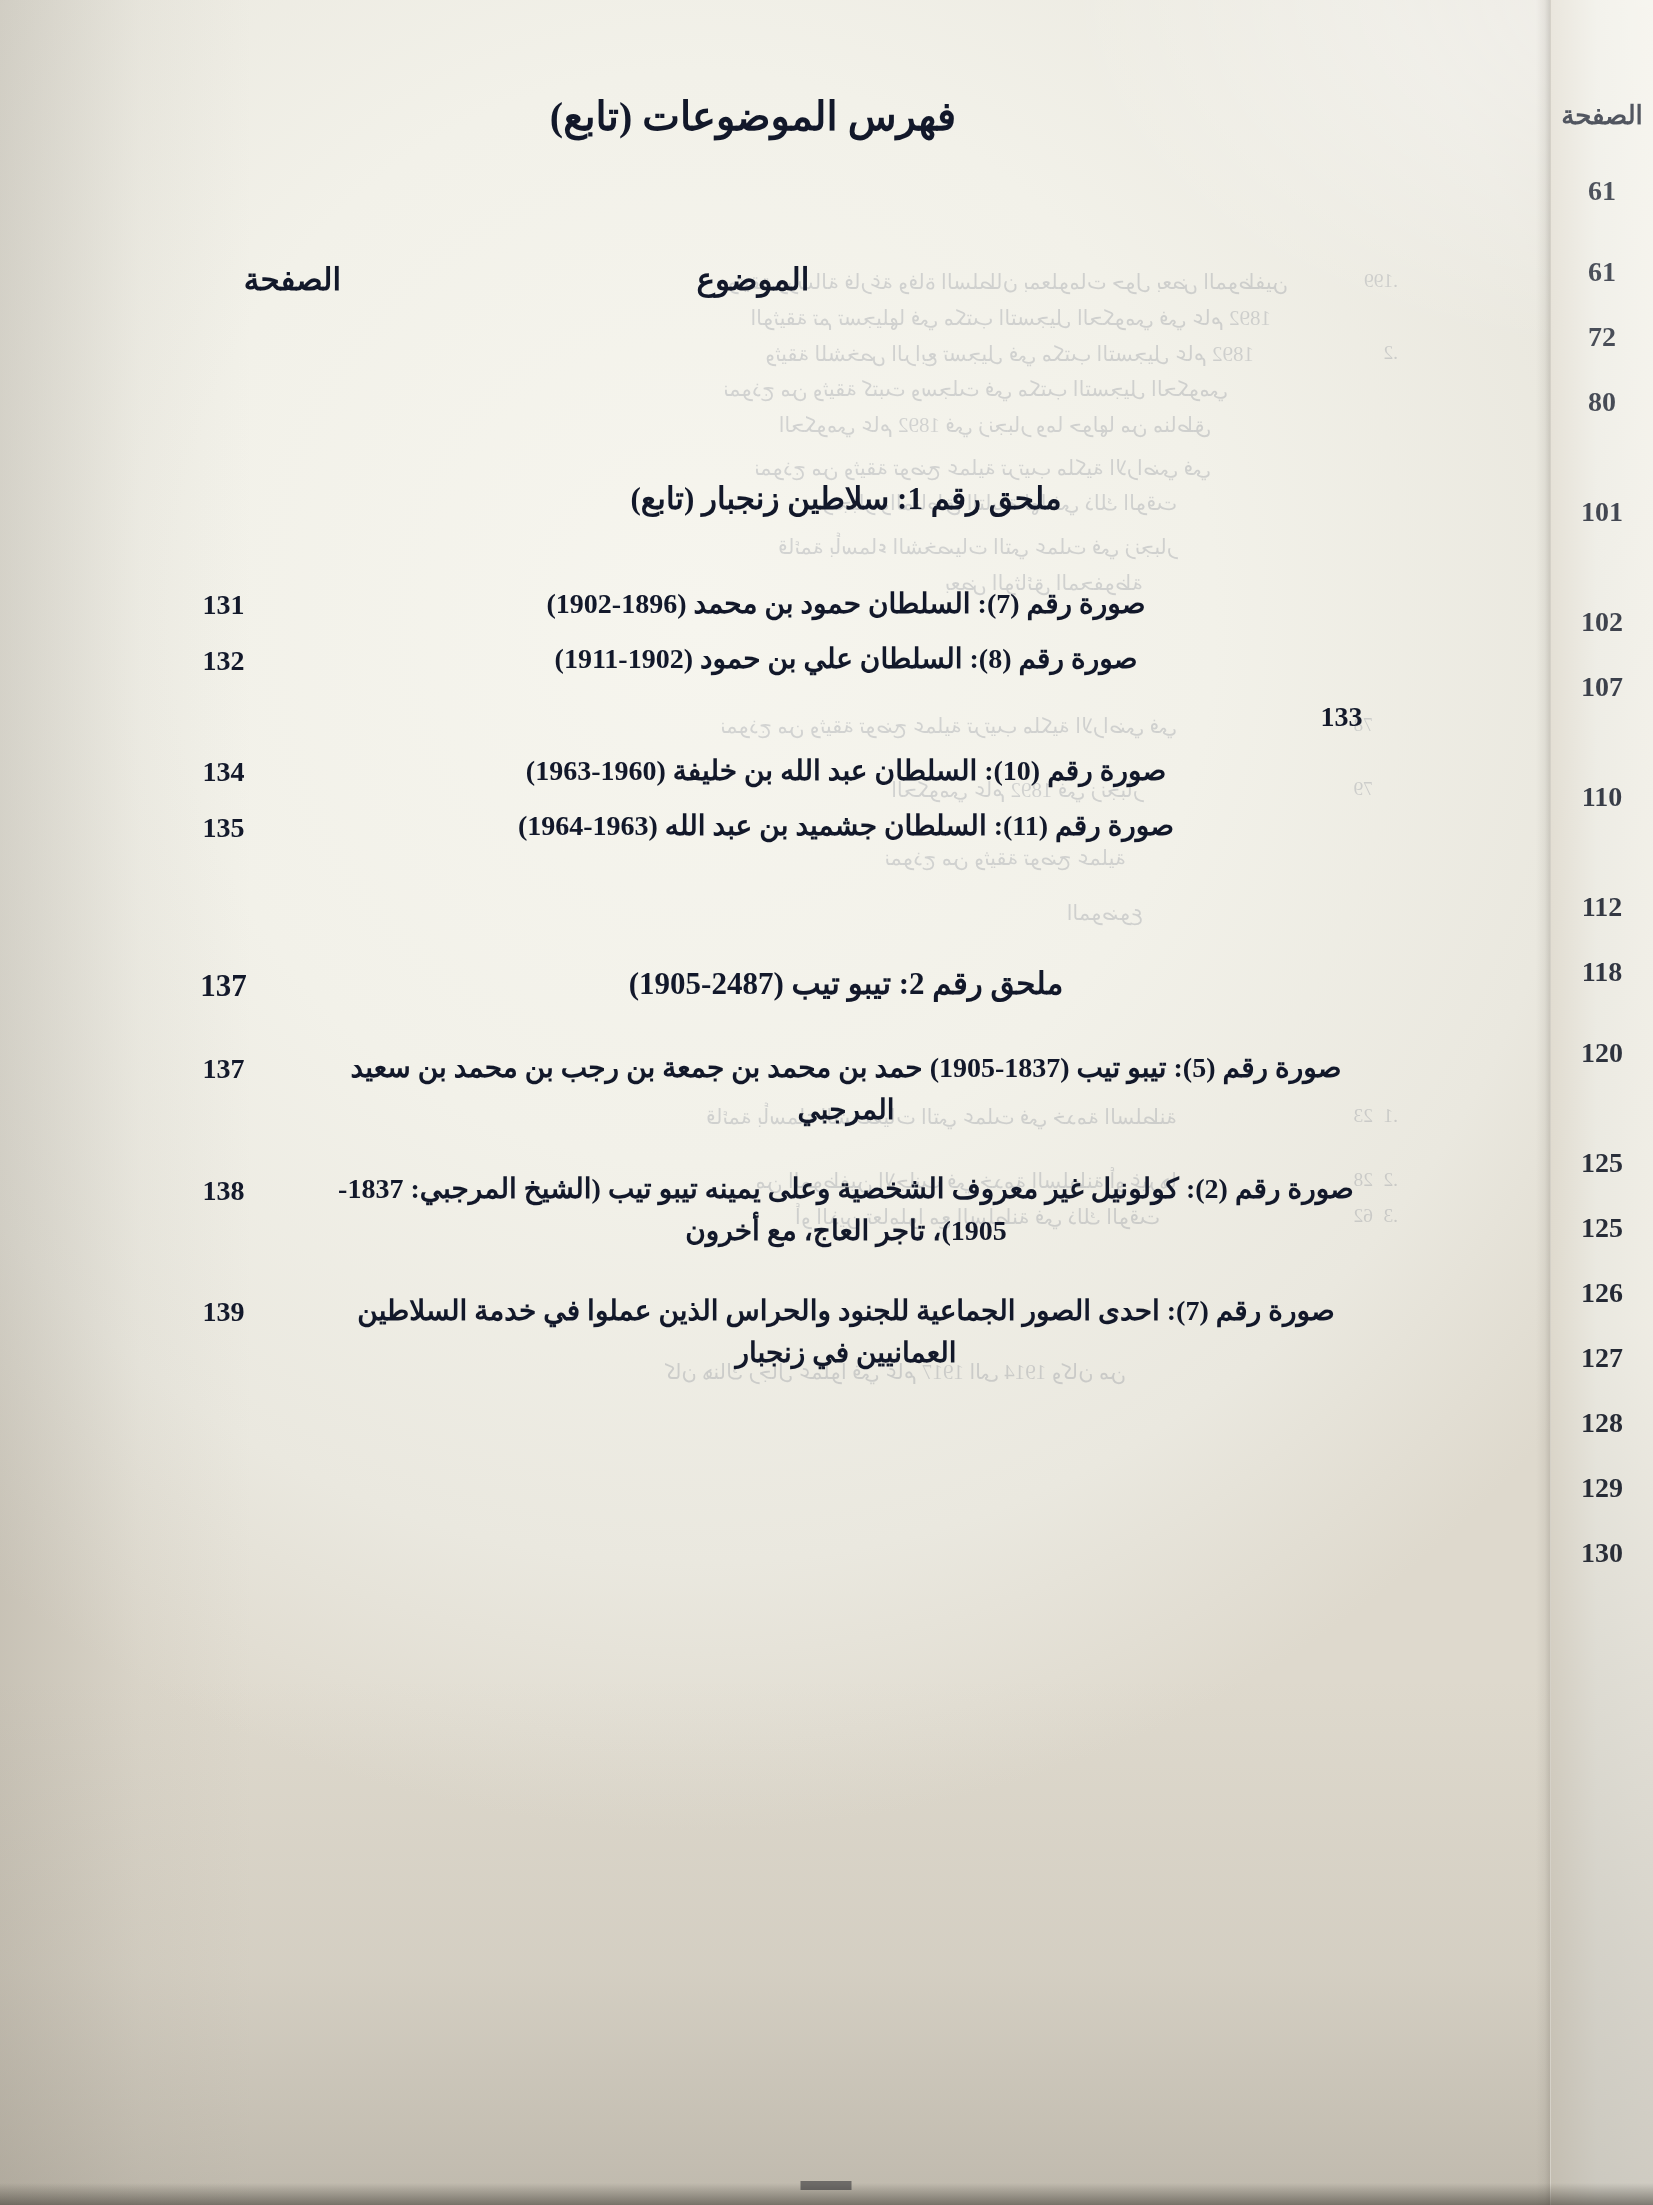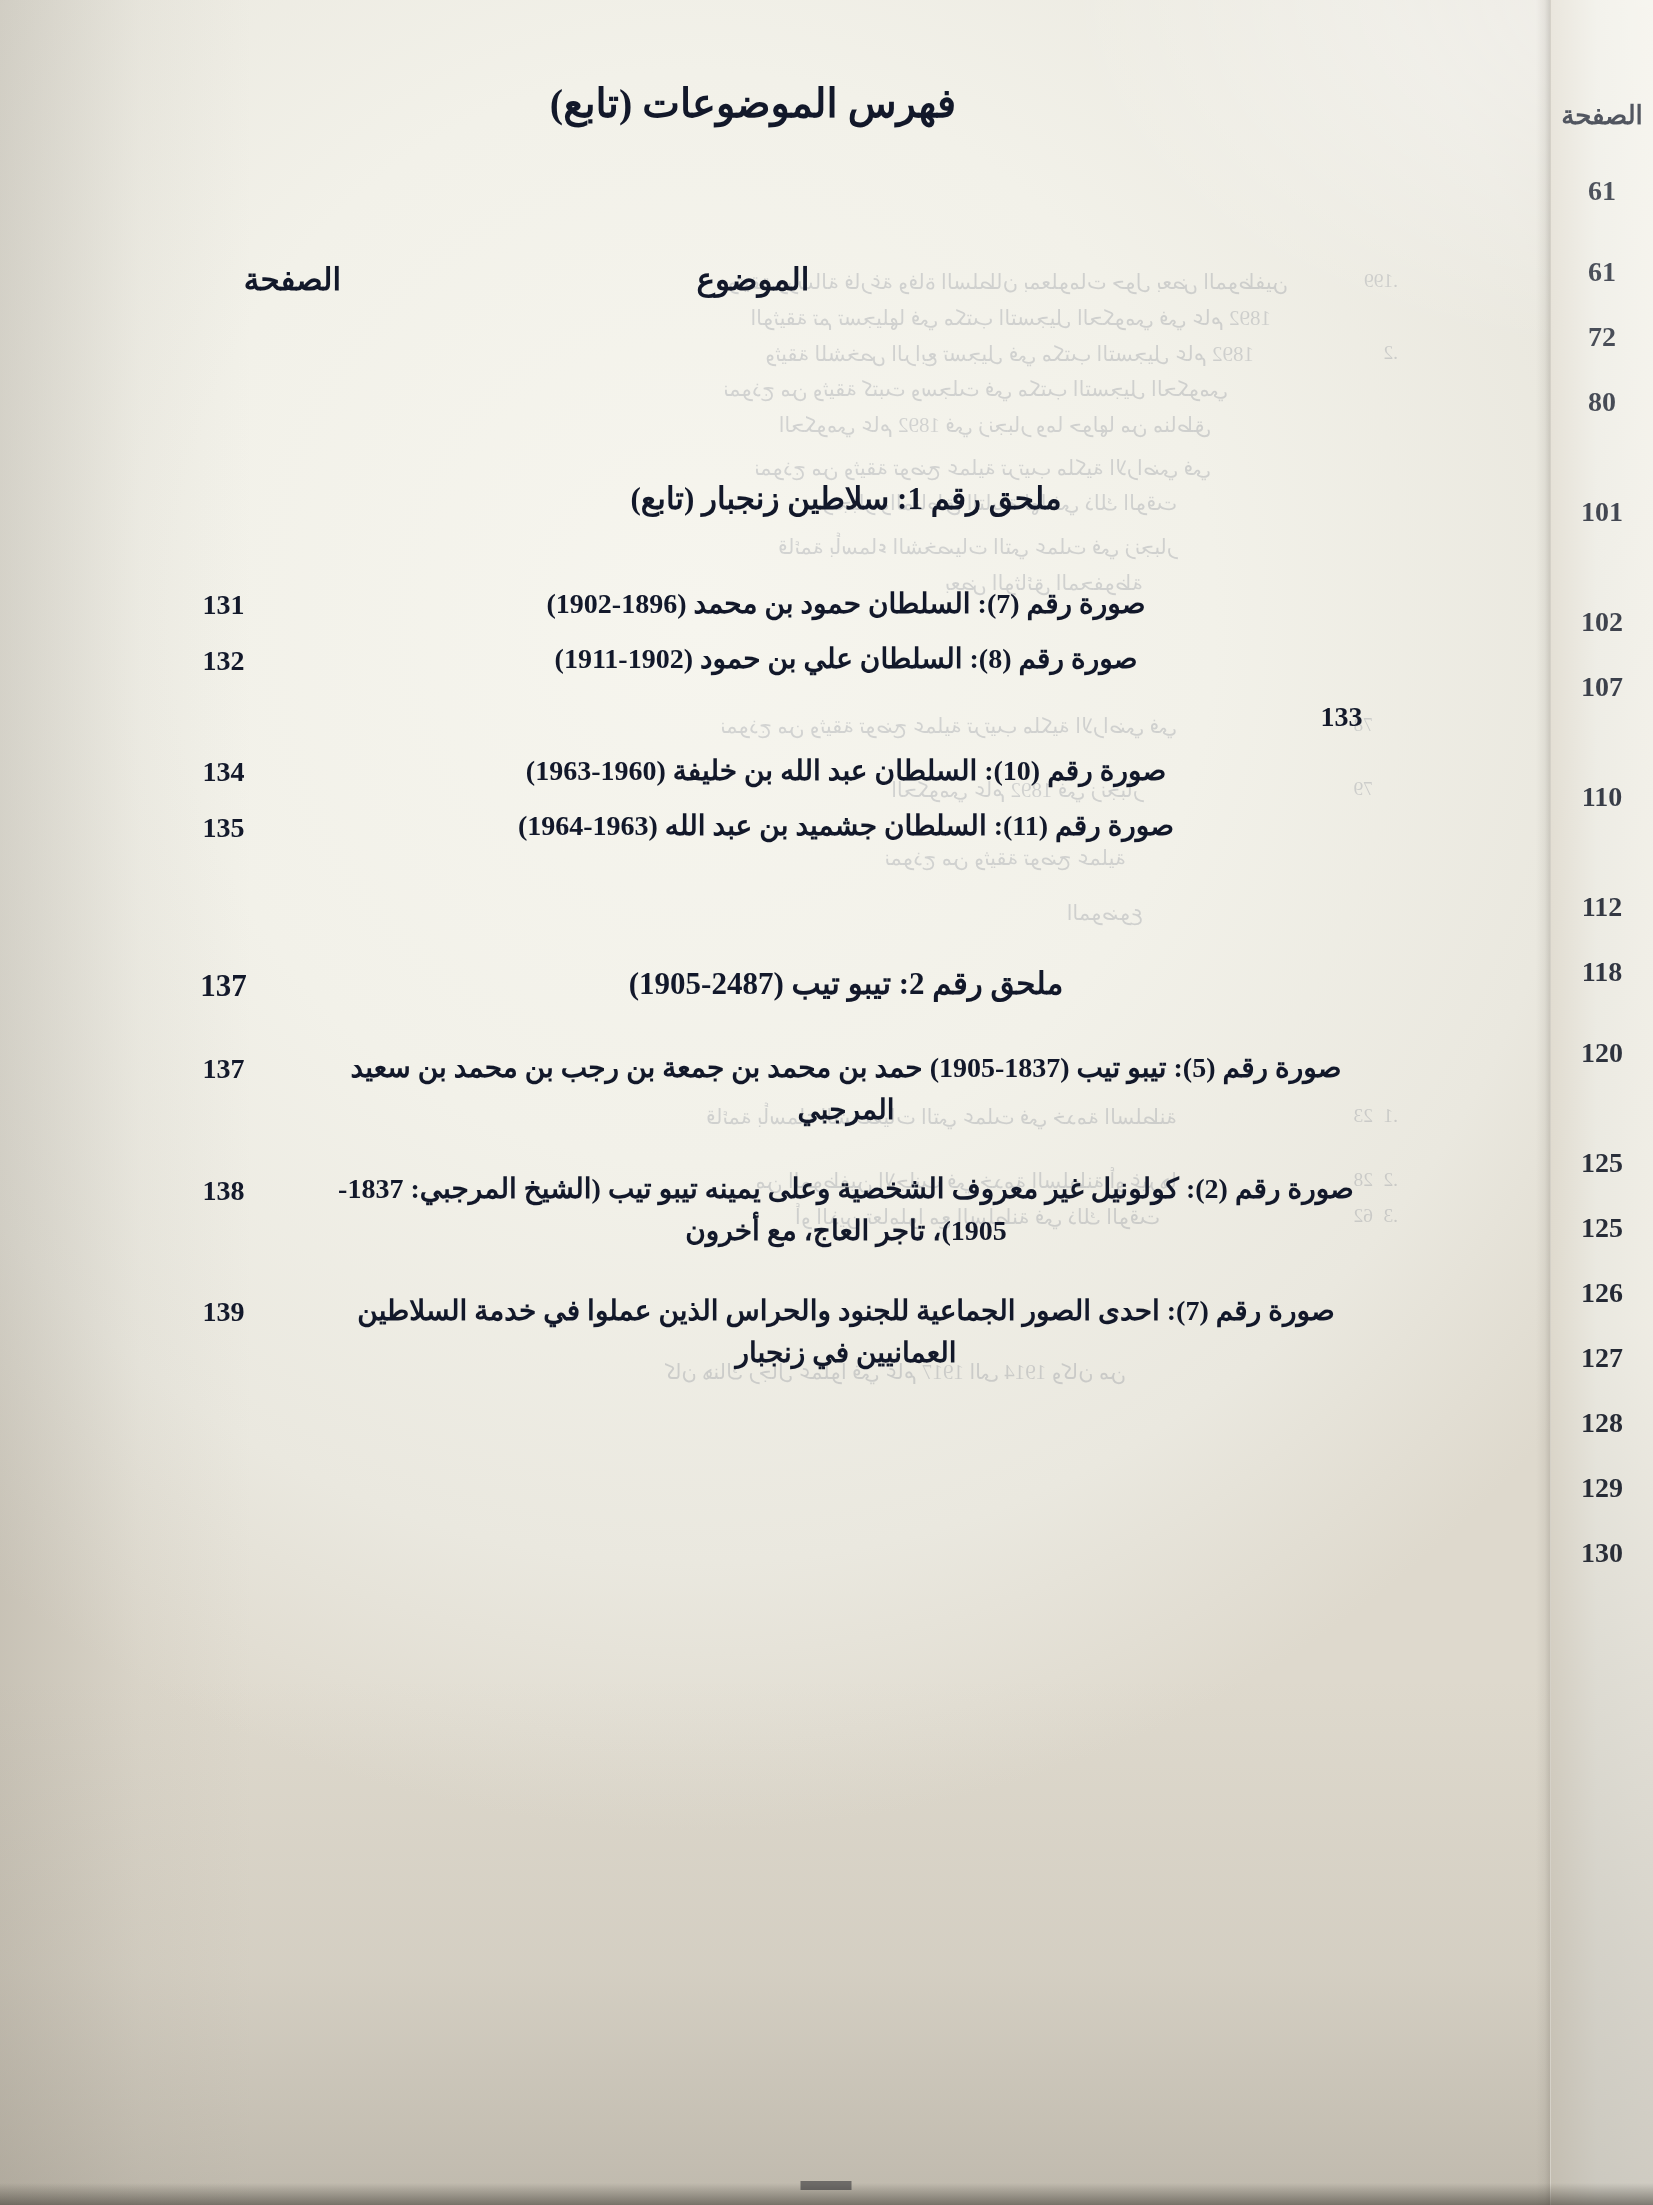--- a/index.html
+++ b/index.html
@@ -109,21 +109,21 @@
   
   .content {
     position: absolute;
     top: 0; left: 0;
     width: 1508px;
     height: 2205px;
     color: #12182a;
   }
   .doc-title {
     position: absolute;
-    top: 80px;
+    top: 93px;
     width: 100%;
     text-align: center;
     font-size: 40px;
     font-weight: bold;
     letter-spacing: 0.3px;
   }
   .col-headers {
     position: absolute;
     top: 261px;
     width: 100%;

